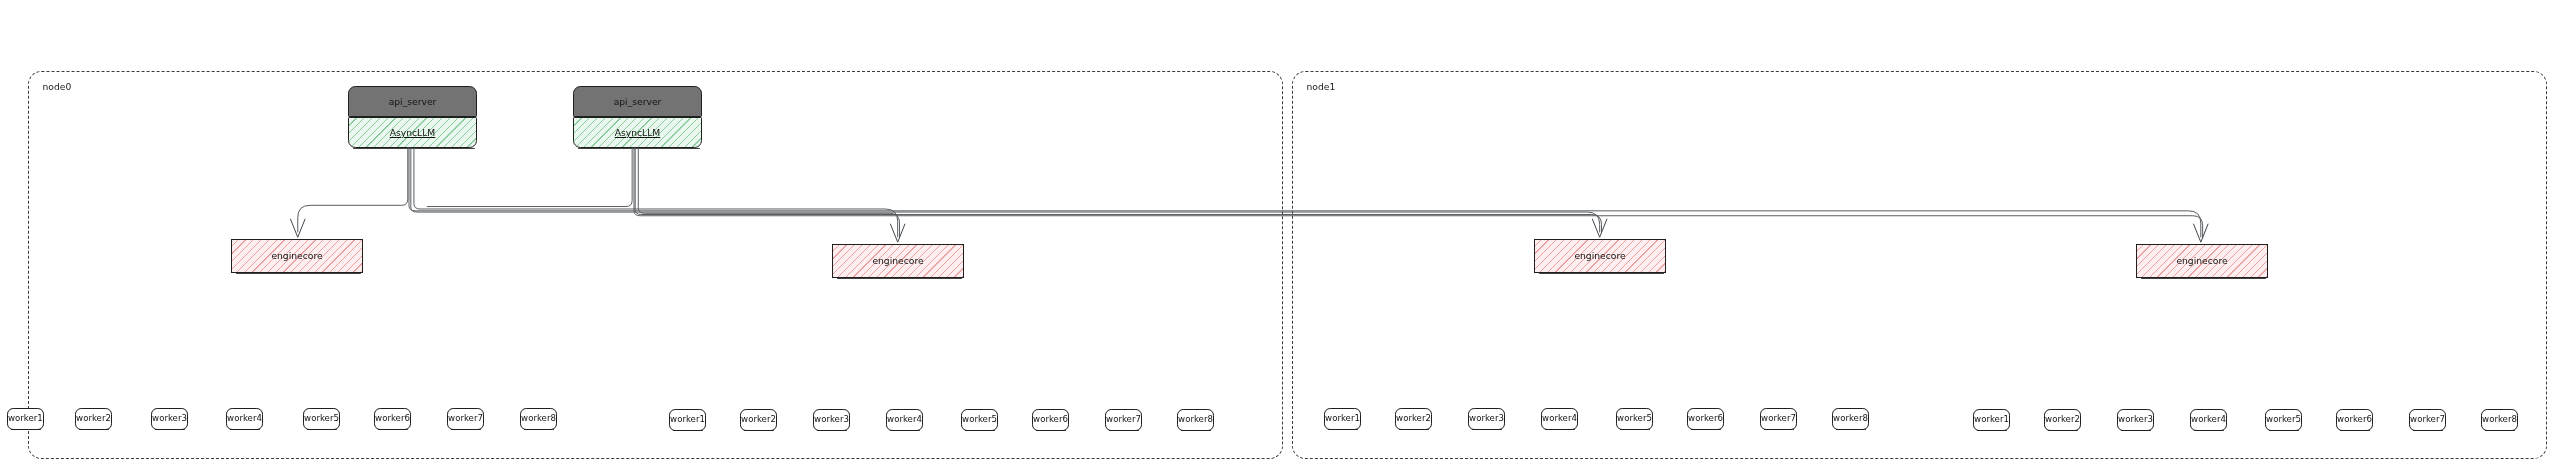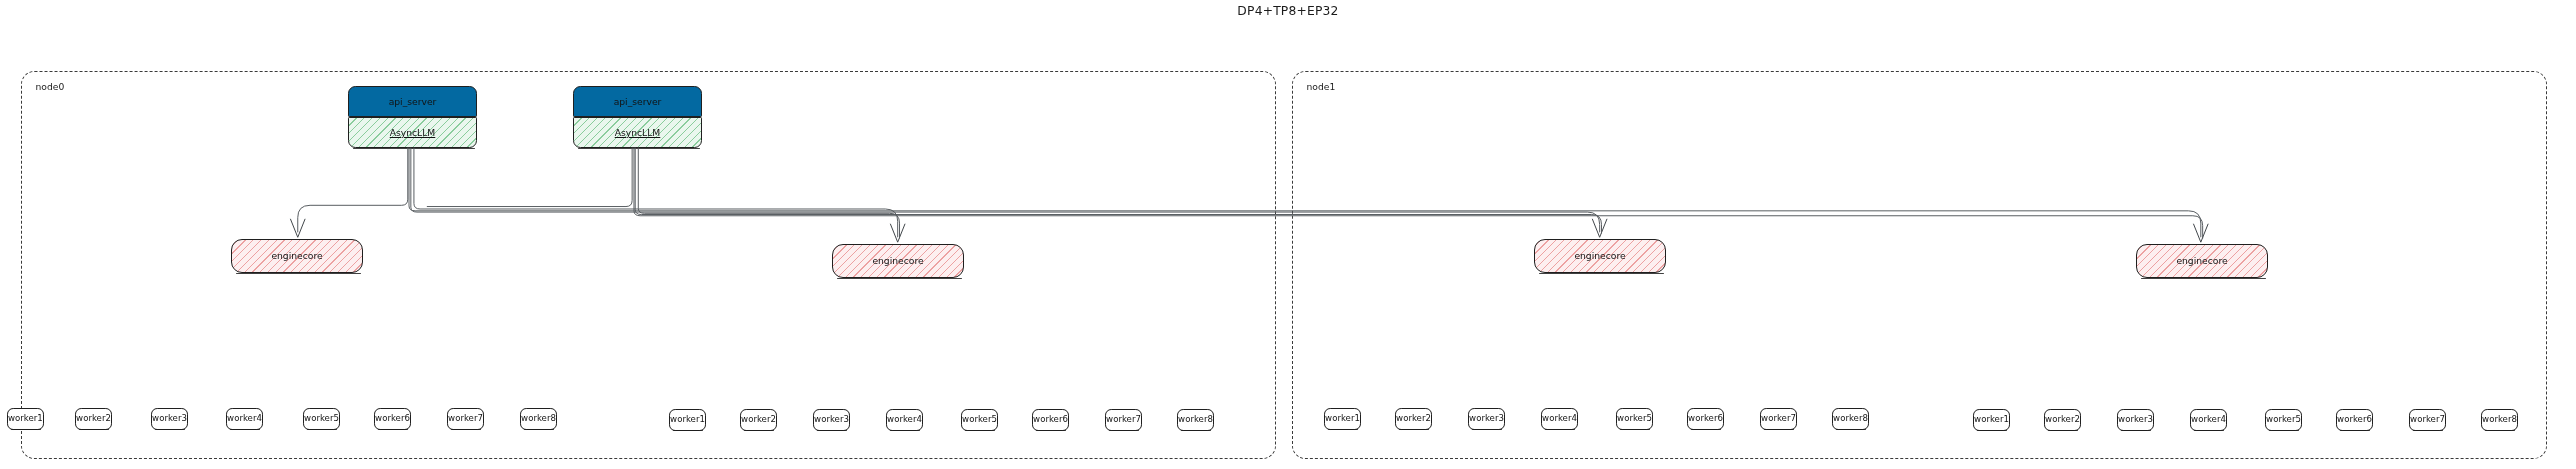--- a/index.html
+++ b/index.html
@@ -63,38 +63,38 @@
     justify-content: center;
     font-size: 9.2px;
     color: #131313;
     background: #ffffff;
     white-space: nowrap;
     line-height: 9.8px;
   }
 
   .box-api-server {
     border-radius: 7.4px 7.4px 1.2px 1.2px;
-    background: #0369a1;
+    background: #737373;
   }
 
   .box-asyncllm {
     border-radius: 1.2px 1.2px 7.4px 7.4px;
     background-color: #eaf7ee;
     background-image: repeating-linear-gradient(
       -45deg,
       rgba(60,170,90,0.55) 0px,
       rgba(60,170,90,0.55) 0.9px,
       rgba(234,247,238,0) 0.9px,
       rgba(234,247,238,0) 5.5px
     );
     text-decoration: underline;
   }
 
   .box-enginecore {
-    border-radius: 11px;
+    border-radius: 0;
     background-color: #fdeff0;
     background-image: repeating-linear-gradient(
       -45deg,
       rgba(226,110,110,0.6) 0px,
       rgba(226,110,110,0.6) 0.9px,
       rgba(253,239,240,0) 0.9px,
       rgba(253,239,240,0) 5.5px
     );
     text-align: center;
   }
@@ -140,23 +140,22 @@
     fill: none;
     stroke: #3d4246;
     stroke-width: 1.6px;
   }
 </style>
 </head>
 <body>
 
 <div id="diagram-root">
 
-  <div class="diagram-title">DP4+TP8+EP32</div>
-
-  <div class="node-cluster" style="left:21px; top:71px; width:1255px; height:388px;">
+
+  <div class="node-cluster" style="left:28px; top:71px; width:1255px; height:388px;">
     <div class="node-cluster-label">node0</div>
   </div>
 
   <div class="box box-api-server" style="left:348px; top:86px; width:129px; height:31px;">
     <span>api_server</span>
   </div>
 
   <div class="box box-asyncllm" style="left:348px; top:117px; width:129px; height:31px;">
     <span>AsyncLLM</span>
   </div>

